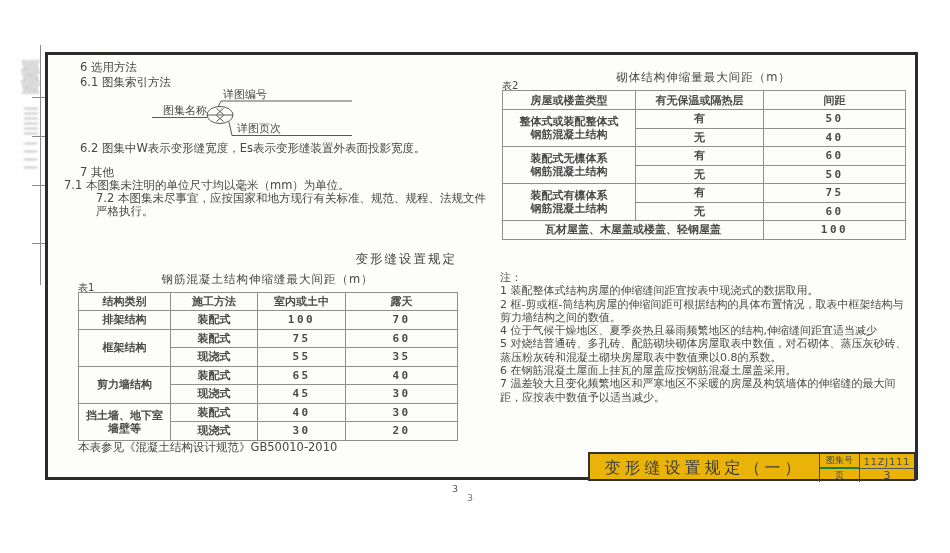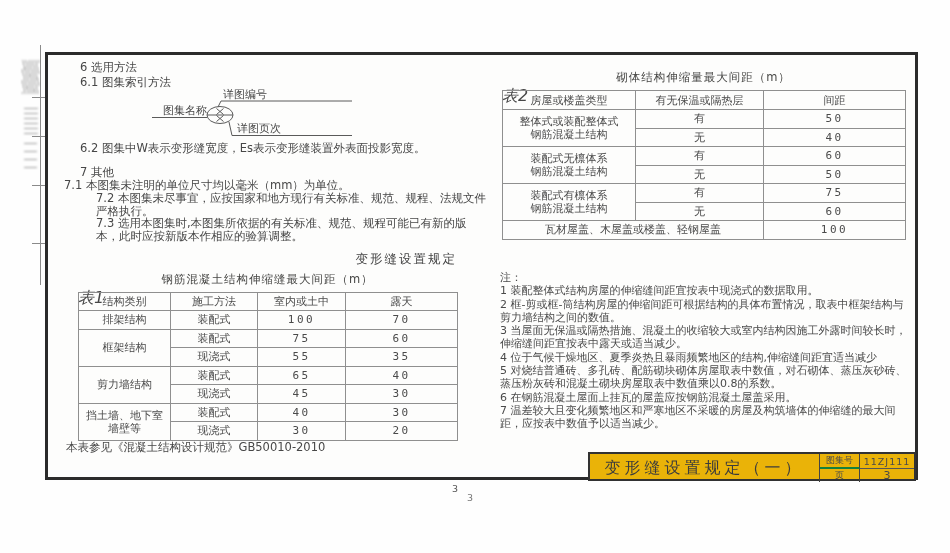--- a/index.html
+++ b/index.html
@@ -17,27 +17,27 @@
   .stamp-rows{left:24px;top:106px;width:14px;height:28px;
     background:repeating-linear-gradient(0deg,#666 0 1px,transparent 1px 5px);}
   .stamp-rows2{left:24px;top:142px;width:13px;height:26px;
     background:repeating-linear-gradient(0deg,#666 0 1px,transparent 1px 8px);}
   
   .t{position:absolute;font-size:11.5px;line-height:13px;color:#474747;white-space:nowrap;}
   .para{position:absolute;font-size:11.5px;line-height:12.8px;color:#474747;white-space:normal;margin-left:16px;}
   .heading-center{position:absolute;text-align:right;font-size:12.5px;letter-spacing:2px;color:#454545;}
   
   table.dtable{position:absolute;border-collapse:collapse;table-layout:fixed;background:transparent;}
-  table.dtable td,table.dtable th{border:1px solid #8f8f8f;font-weight:400;font-size:11px;
+  table.dtable td,table.dtable th{border:1px solid #8f8f8f;font-weight:700;font-size:11px;
     text-align:center;vertical-align:middle;padding:0 2px;color:#4a4a4a;box-sizing:border-box;}
   table.dtable{border:1px solid #7c7c7c;}
   td.num{font-family:"DejaVu Sans Mono",monospace;font-size:11.5px;letter-spacing:2.5px;color:#474747;}
   td.cat{white-space:pre-line;line-height:13px;}
   .cap-row{position:absolute;height:14px;}
-  .cap-label{position:absolute;left:0;top:16px;font-size:16px;color:#474747;font-style:italic;}
+  .cap-label{position:absolute;left:0;top:9px;font-size:10px;color:#474747;}
   .cap-title{position:absolute;left:0;right:0;top:0;text-align:center;font-size:11.5px;letter-spacing:1px;color:#474745;}
   
   .tblock{position:absolute;left:588px;top:452px;width:328px;height:29px;border:2px solid #323232;
     box-sizing:border-box;display:grid;grid-template-columns:230px 40px 1fr;grid-template-rows:1fr 1fr;background:#eab308;}
   .tblock .cell{display:flex;align-items:center;justify-content:center;box-sizing:border-box;}
   .tb-title{grid-row:1 / span 2;font-size:16px;letter-spacing:4px;color:#3c3c3c;font-weight:500;border-right:1.5px solid #444;}
   .tb-lab1{border-right:1.5px solid #444;border-bottom:2px solid #15803d;font-size:9px;color:#4a4a4a;}
   .tb-val1{border-bottom:1px solid #555;font-size:9.5px;letter-spacing:1px;color:#4a4a4a;}
   .tb-lab2{border-right:1.5px solid #444;font-size:9px;color:#4a4a4a;}
   .tb-val2{font-size:11px;color:#4a4a4a;}
@@ -82,21 +82,20 @@
     </g>
     <text x="18" y="29" font-size="11" fill="#474747">图集名称</text>
     <text x="78" y="13" font-size="11" fill="#474747">详图编号</text>
     <text x="92" y="47" font-size="11" fill="#474747">详图页次</text>
   </svg>
 
   <div class="t" style="left:80px;top:142px">6.2 图集中W表示变形缝宽度，Es表示变形缝装置外表面投影宽度。</div>
   <div class="t" style="left:80px;top:166px">7 其他</div>
   <div class="t" style="left:64px;top:179px">7.1 本图集未注明的单位尺寸均以毫米（mm）为单位。</div>
   <div class="para" style="left:80px;top:192px;width:392px">7.2 本图集未尽事宜，应按国家和地方现行有关标准、规范、规程、法规文件严格执行。</div>
-  <div class="para" style="left:80px;top:217px;width:392px">7.3 选用本图集时,本图集所依据的有关标准、规范、规程可能已有新的版本，此时应按新版本作相应的验算调整。</div>
 
   <div class="heading-center" style="left:78px;top:251px;width:379px">变形缝设置规定</div>
 
   <div class="cap-row" style="left:78px;top:272px;width:379px">
     <span class="cap-label">表1</span>
     <span class="cap-title">钢筋混凝土结构伸缩缝最大间距（m）</span>
   </div>
 
   <table class="dtable" style="left:78px;top:292px;width:379px">
     <colgroup>
@@ -148,21 +147,21 @@
       <td class="num">30</td>
     </tr>
     <tr style="height:18.5px">
       <td>现浇式</td>
       <td class="num">30</td>
       <td class="num">20</td>
     </tr>
   </tbody>
     </table>
 
-  <div class="t" style="left:66px;top:441px">本表参见《混凝土结构设计规范》GB50010-2010</div>
+  <div class="t" style="left:78px;top:441px">本表参见《混凝土结构设计规范》GB50010-2010</div>
 
   <div class="cap-row" style="left:502px;top:70px;width:403px">
     <span class="cap-label">表2</span>
     <span class="cap-title">砌体结构伸缩量最大间距（m）</span>
   </div>
 
   <table class="dtable" style="left:502px;top:90px;width:403px">
     <colgroup>
         <col style="width:133px">
         <col style="width:128px">
@@ -209,21 +208,20 @@
       <td class="num">100</td>
     </tr>
   </tbody>
     </table>
 
 
   <div class="notes">
     <p>注：</p>
     <p>1 装配整体式结构房屋的伸缩缝间距宜按表中现浇式的数据取用。</p>
     <p>2 框-剪或框-筒结构房屋的伸缩间距可根据结构的具体布置情况，取表中框架结构与剪力墙结构之间的数值。</p>
-    <p>3 当屋面无保温或隔热措施、混凝土的收缩较大或室内结构因施工外露时间较长时，伸缩缝间距宜按表中露天或适当减少。</p>
     <p>4 位于气候干燥地区、夏季炎热且暴雨频繁地区的结构,伸缩缝间距宜适当减少</p>
     <p>5 对烧结普通砖、多孔砖、配筋砌块砌体房屋取表中数值，对石砌体、蒸压灰砂砖、蒸压粉灰砖和混凝土砌块房屋取表中数值乘以0.8的系数。</p>
     <p>6 在钢筋混凝土屋面上挂瓦的屋盖应按钢筋混凝土屋盖采用。</p>
     <p>7 温差较大且变化频繁地区和严寒地区不采暖的房屋及构筑墙体的伸缩缝的最大间距，应按表中数值予以适当减少。</p>
   </div>
 
   <div class="tblock">
     <div class="cell tb-title">变形缝设置规定（一）</div>
     <div class="cell tb-lab1">图集号</div>
     <div class="cell tb-val1">11ZJ111</div>

